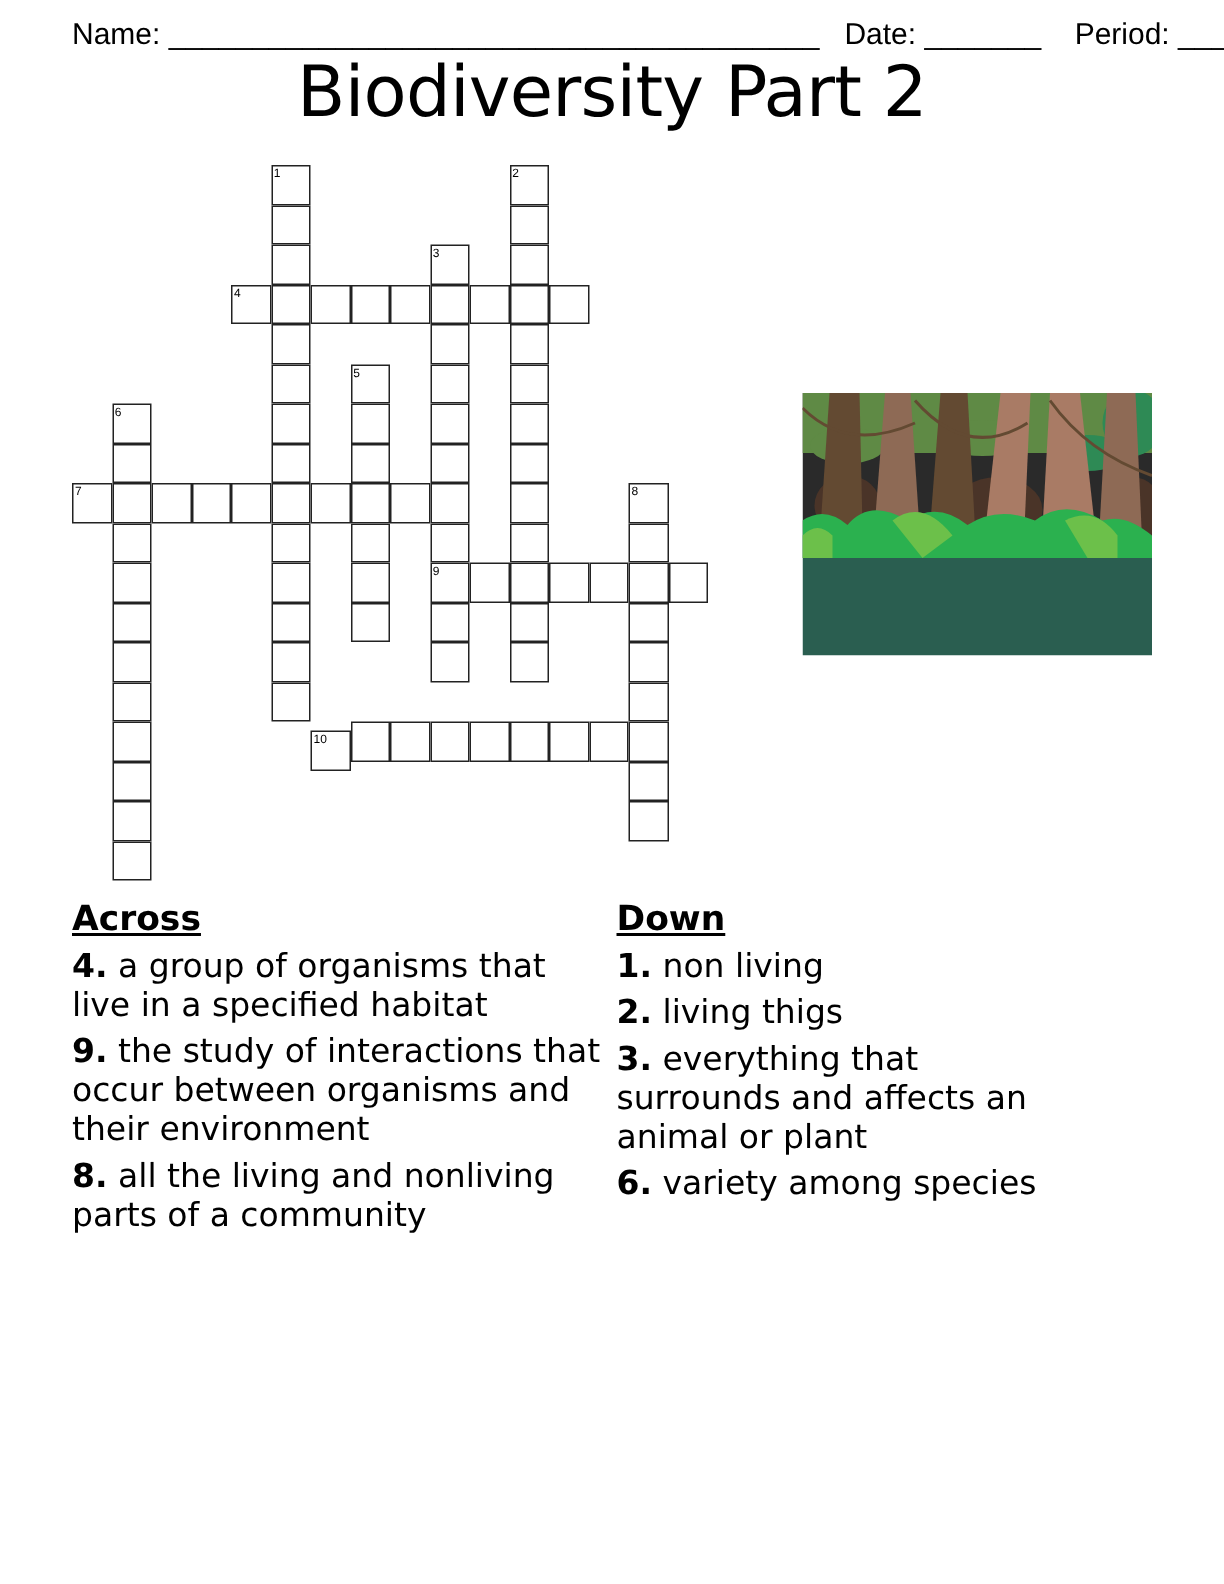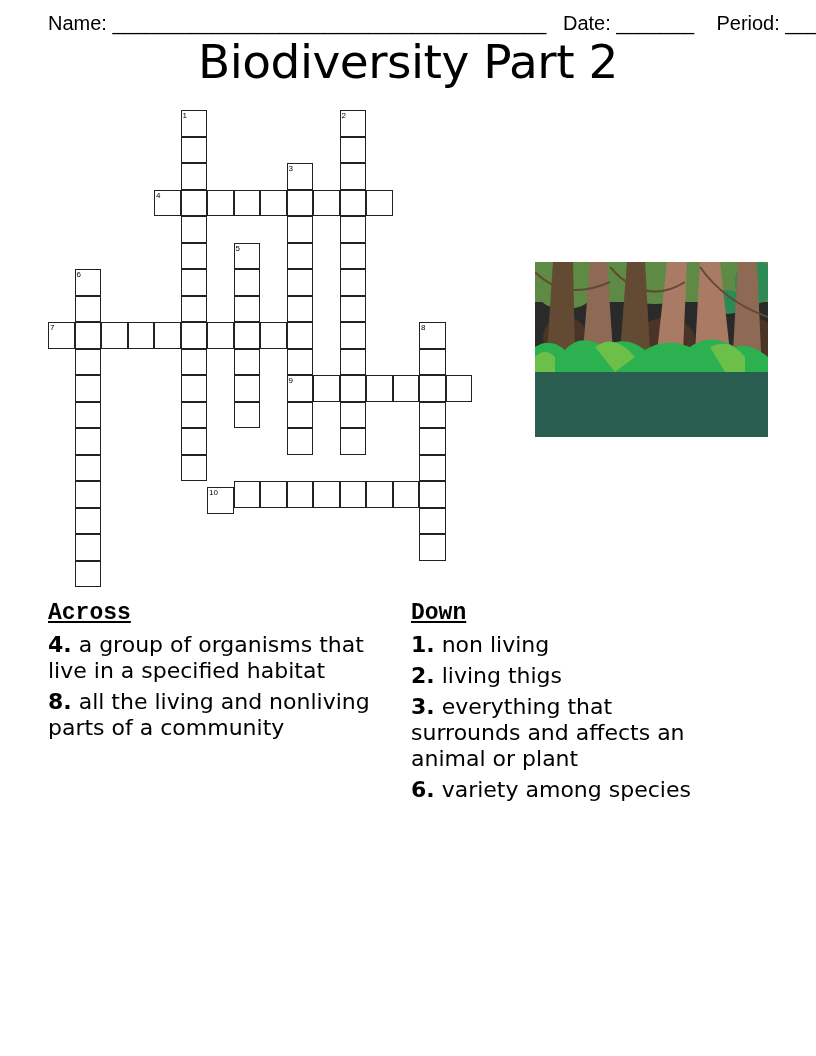--- a/index.html
+++ b/index.html
@@ -4,21 +4,21 @@
 <style>
   html, body { margin:0; padding:0; background:#ffffff; }
   body { width:816px; height:1056px; position:relative; overflow:hidden; font-family:"DejaVu Sans", sans-serif; color:#000; }
   .header-line { position:absolute; top:0; left:48px; font-family:"Liberation Sans", sans-serif; font-size:20px; white-space:pre;margin-top:12px; }
   .title { position:absolute; top:34px; left:0; width:816px; text-align:center; font-family:"DejaVu Sans", sans-serif; font-size:47px; letter-spacing:-0.5px; }
   .grid { position:absolute; left:48px; top:110px; width:440px; height:480px; }
   .cell { position:absolute; width:26.5px; height:26.5px; box-sizing:border-box; border:1.5px solid #222; background:#fff; }
   .cell .num { position:absolute; top:0px; left:1px; font-family:"Liberation Sans", sans-serif; font-size:8px; line-height:9px; }
   .picture { position:absolute; left:535px; top:262px; width:233px; height:175px; }
   .clues { position:absolute; top:600px; font-family:"DejaVu Sans", sans-serif; font-size:22px; line-height:26px; }
-  .clues h3 { margin:0 0 6px 0; font-size:23px; font-weight:bold; text-decoration:underline;font-family:Liberation Mono, monospace; }
+  .clues h3 { margin:0 0 6px 0; font-size:23px; font-weight:bold; text-decoration:underline; }
   .clue { margin-bottom:5px; }
   .clue b { font-weight:bold; }
   .across { left:48px; width:360px; }
   .down { left:411px; width:310px; }
 </style>
 </head>
 <body>
 
 <div class="header-line"><span>Name: </span><span>_______________________________________</span><span>   </span><span>Date: </span><span>_______</span><span>    </span><span>Period: </span><span>_______</span></div>
 
@@ -159,20 +159,21 @@
   <path d="M0,110 L0,85 Q15,75 30,88 Q45,70 70,85 Q90,72 110,88 Q130,75 155,85 Q175,70 200,85 Q215,80 233,95 L233,110 Z" fill="#2bb14f"></path>
   <path d="M60,85 Q80,70 100,95 L80,110 Z" fill="#6cc04a"></path>
   <path d="M175,85 Q195,75 210,95 L210,110 L190,110 Z" fill="#6cc04a"></path>
   <path d="M0,95 Q10,85 20,95 L20,110 L0,110 Z" fill="#6cc04a"></path>
   <rect x="0" y="110" width="233" height="65" fill="#2a5e50"></rect>
 </svg>
 
 <div class="clues across">
   <h3>Across</h3>
   <div class="clue"><b>4.</b><span> a group of organisms that live in a specified habitat</span></div>
+  <div class="clue"><b>9.</b><span> the study of interactions that occur between organisms and their environment</span></div>
   <div class="clue"><b>8.</b><span> all the living and nonliving parts of a community</span></div>
 </div>
 
 <div class="clues down">
   <h3>Down</h3>
   <div class="clue"><b>1.</b><span> non living</span></div>
   <div class="clue"><b>2.</b><span> living thigs</span></div>
   <div class="clue"><b>3.</b><span> everything that surrounds and affects an animal or plant</span></div>
   <div class="clue"><b>6.</b><span> variety among species</span></div>
 </div>

